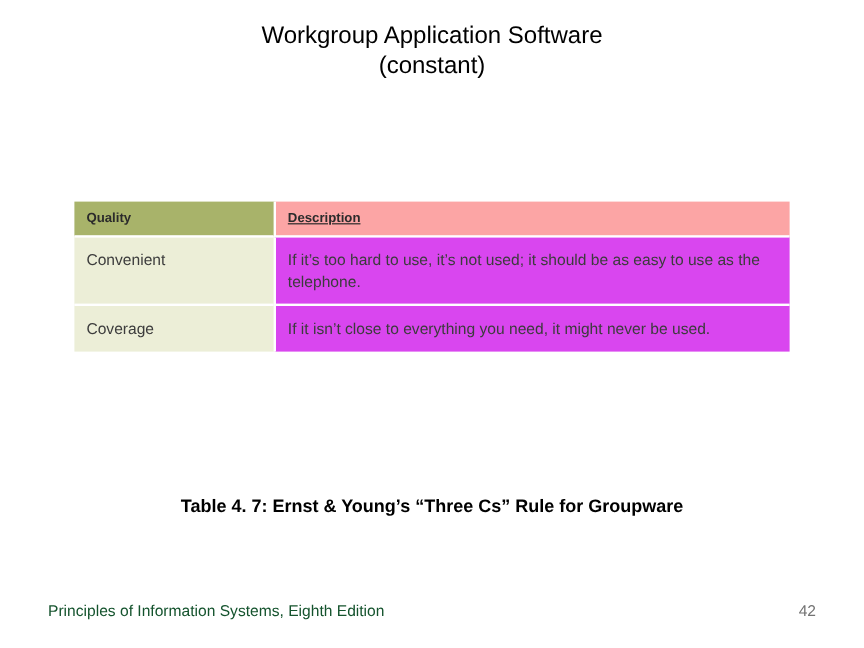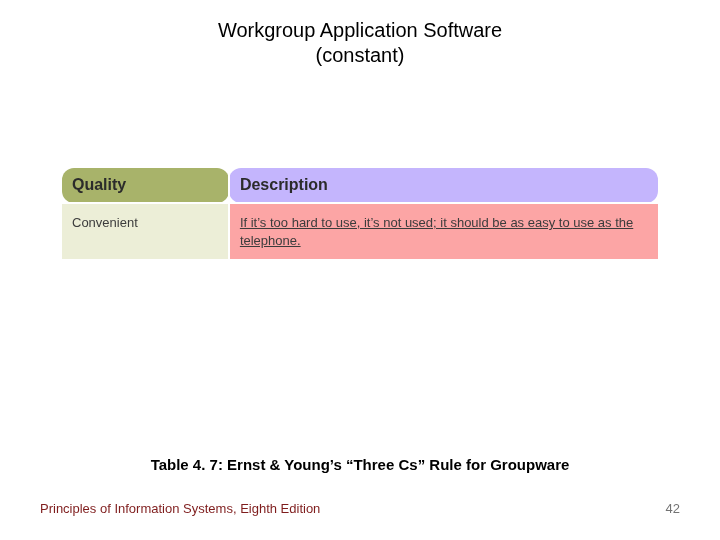--- a/index.html
+++ b/index.html
@@ -26,56 +26,55 @@
   }
   table.three-cs {
     width: 100%;
     border-collapse: collapse;
     table-layout: fixed;
   }
   table.three-cs col.c1 { width: 28%; }
   table.three-cs col.c2 { width: 72%; }
   table.three-cs th {
     text-align: left;
-    font-size: 16px;
+    font-size: 11px;
     font-weight: 700;
     padding: 8px 10px;
     color: #2b2b2b;
     font-family: Verdana, Arial, sans-serif;
-    border-radius: 12px;
   }
   table.three-cs th.h-quality { background: #a8b36a; border-right: 2px solid #ffffff; }
-  table.three-cs th.h-desc    { background: #c4b5fd; }
+  table.three-cs th.h-desc    { background: #fca5a5; text-decoration: underline; }
   table.three-cs td {
     font-size: 13px;
     color: #3c3c3c;
     padding: 10px 10px;
     vertical-align: top;
     border-top: 2px solid #ffffff;
     font-family: Verdana, Arial, sans-serif;
     line-height: 1.35;
     margin-left: 32px;
   }
   table.three-cs td.q { background: #eceed7; border-right: 2px solid #ffffff; }
-  table.three-cs td.d { background: #fca5a5; text-decoration: underline; }
+  table.three-cs td.d { background: #d946ef; }
   .caption {
     position: absolute;
     left: 0; right: 0;
-    top: 456px;
+    top: 414px;
     text-align: center;
     font-size: 15px;
     font-weight: 700;
     color: #000;
   }
   .footer {
     position: absolute;
     left: 40px;
     bottom: 24px;
     font-size: 13px;
-    color: #7f1d1d;
+    color: #14532d;
   }
   .pagenum {
     position: absolute;
     right: 40px;
     bottom: 24px;
     font-size: 13px;
     color: #737373;
   }
 </style>
 </head>
@@ -98,20 +97,24 @@
         <tr>
           <th class="h-quality">Quality</th>
           <th class="h-desc">Description</th>
         </tr>
       </thead>
       <tbody>
         <tr>
           <td class="q">Convenient</td>
           <td class="d">If it’s too hard to use, it’s not used; it should be as easy to use as the telephone.</td>
         </tr>
+        <tr>
+          <td class="q">Coverage</td>
+          <td class="d">If it isn’t close to everything you need, it might never be used.</td>
+        </tr>
       </tbody>
     </table>
   </div>
 
   <div class="caption">Table 4. 7: Ernst &amp; Young’s “Three Cs” Rule for Groupware</div>
 
   <div class="footer">Principles of Information Systems, Eighth Edition</div>
   <div class="pagenum">42</div>
 
 </div>

